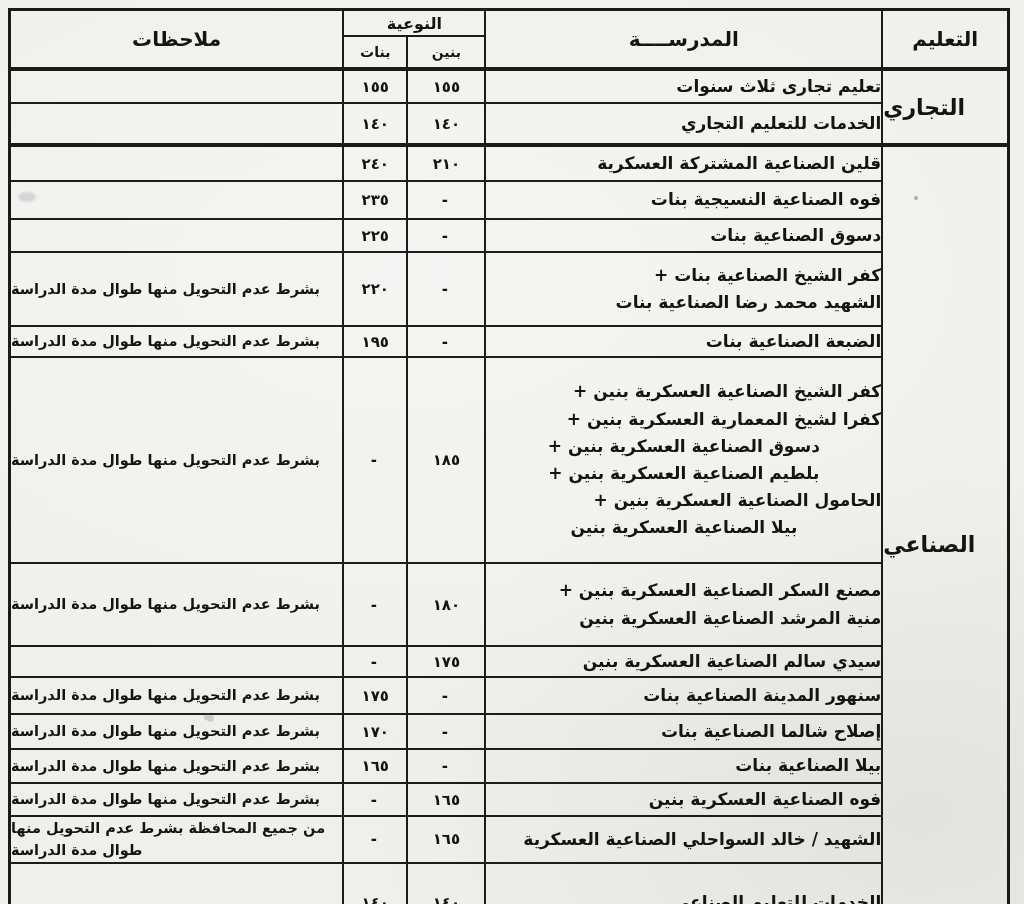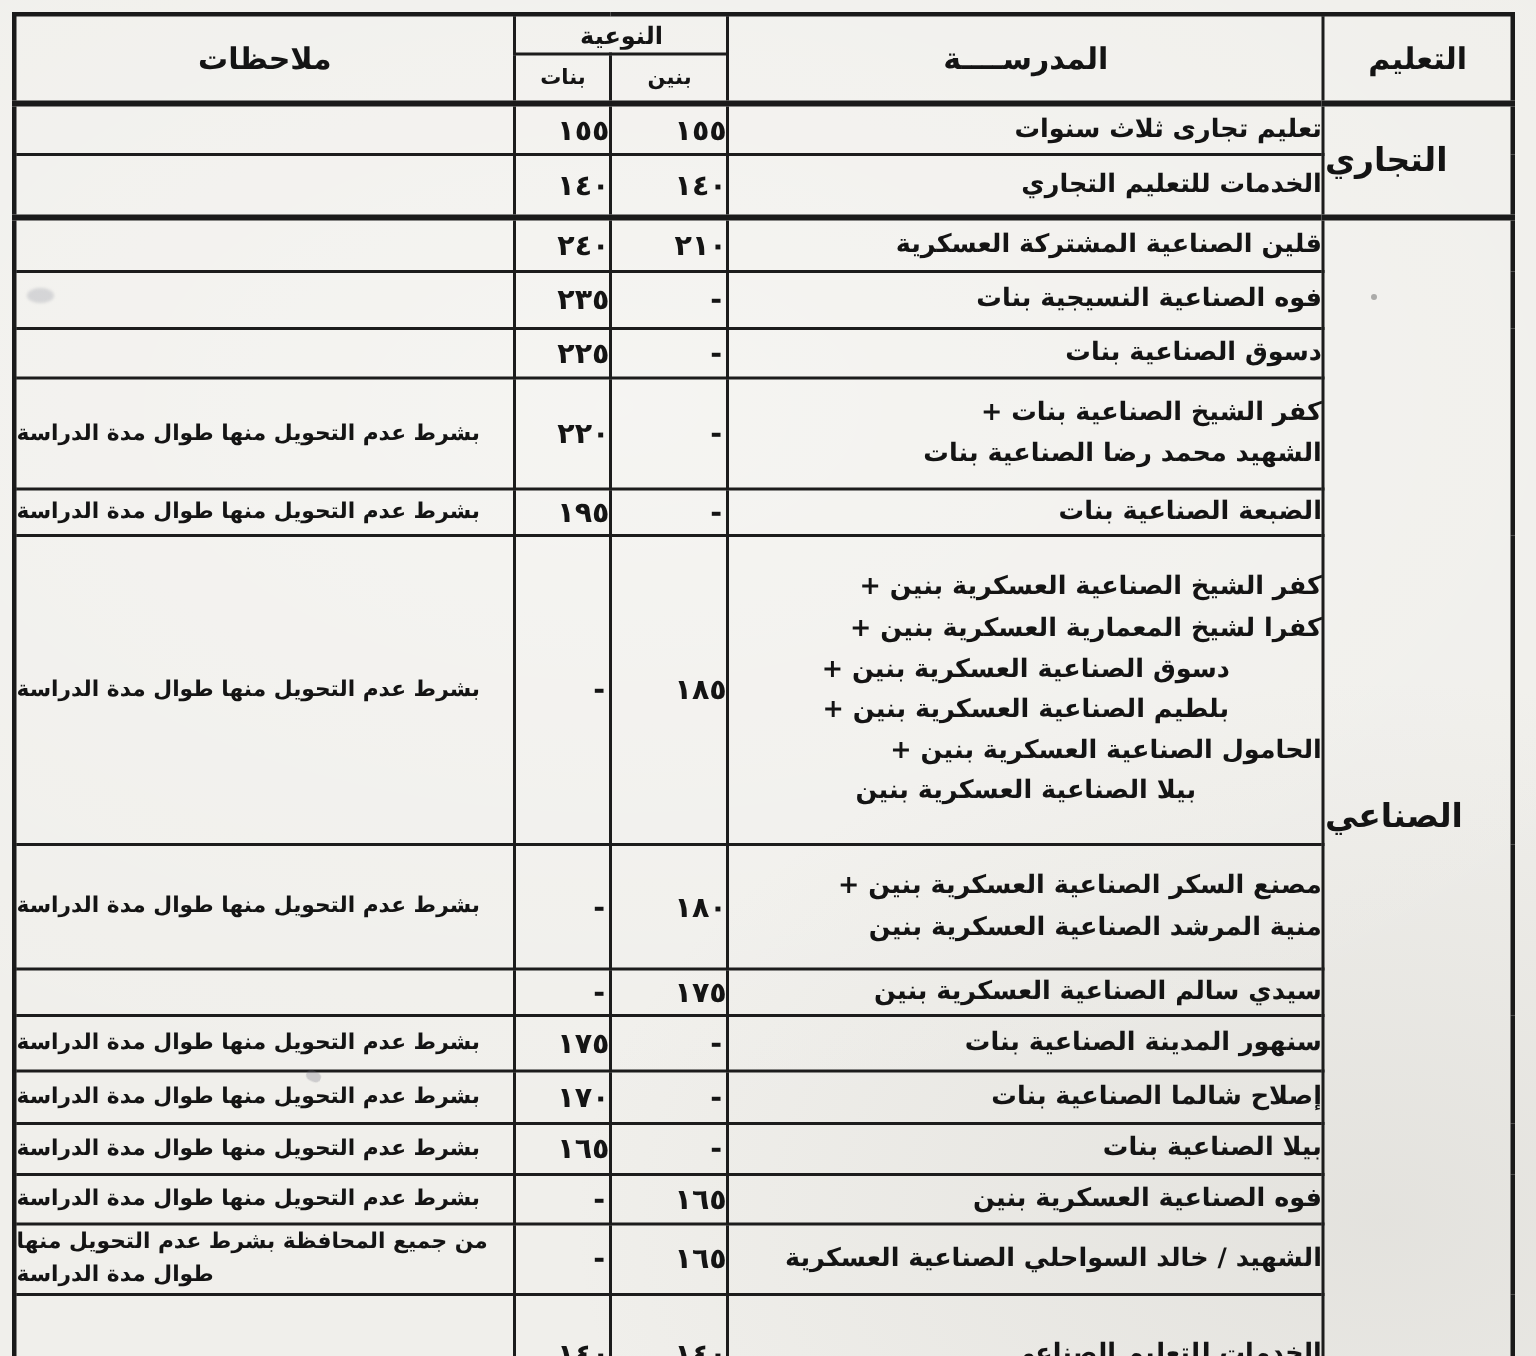--- a/index.html
+++ b/index.html
@@ -56,21 +56,22 @@
   }
   td.school {
     text-align: right;
     font-size: 17px;
     padding: 3px 8px 3px 4px;
     line-height: 1.6;
   }
   td.school .ln { white-space: nowrap; }
   td.school .ln.c { text-align: center; }
   td.num {
-    font-size: 19px;
+    text-align: center;
+    font-size: 15px;
     letter-spacing: 3px;
   }
   td.note {
     text-align: left;
     font-size: 14.5px;
     padding: 2px 12px;
     line-height: 1.55;
   }
 
   

